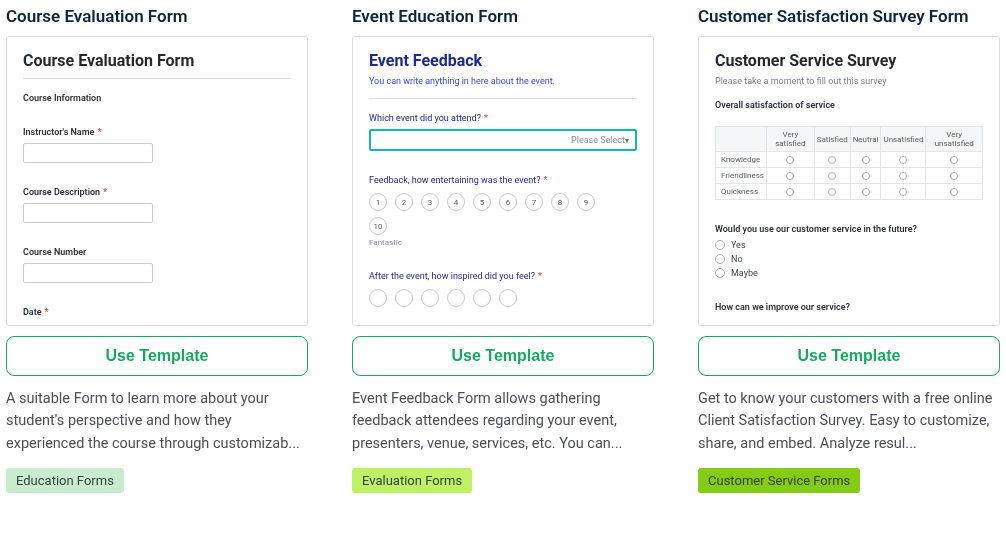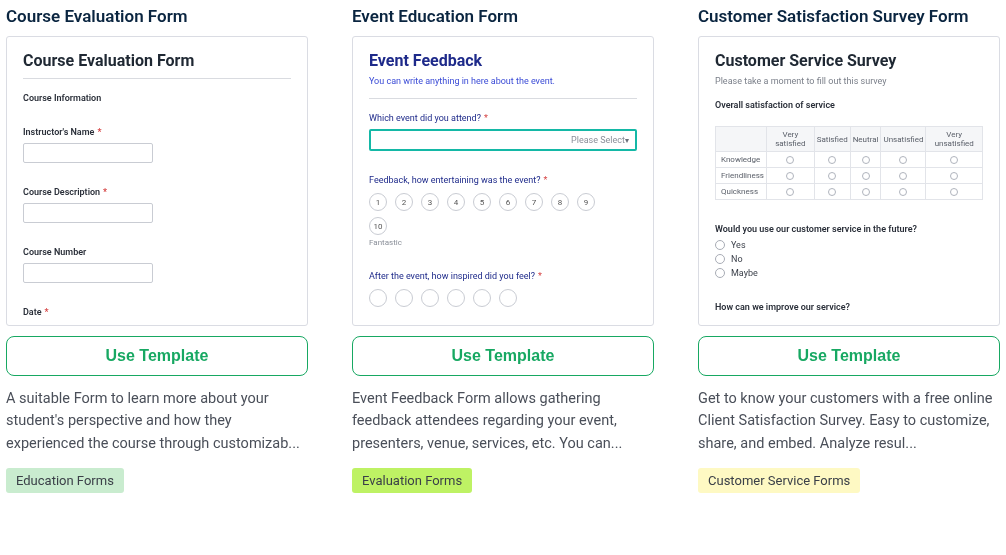--- a/index.html
+++ b/index.html
@@ -58,21 +58,21 @@
     display: inline-block;
     margin-top: 12px;
     font-size: 13px;
     padding: 5px 10px;
     border-radius: 3px;
     color: #3b4048;
     cursor: pointer;
   }
   .tag-green  { background: #c9eccf; }
   .tag-orange { background: #bef264; text-align: right; }
-  .tag-yellow { background: #fef9c3; }
+  .tag-yellow { background: #84cc16; }
 
   
   .pv-title {
     font-size: 16px;
     font-weight: 700;
     color: #1f2833;
     margin-bottom: 6px;
   }
   .pv-sub {
     font-size: 9px;

